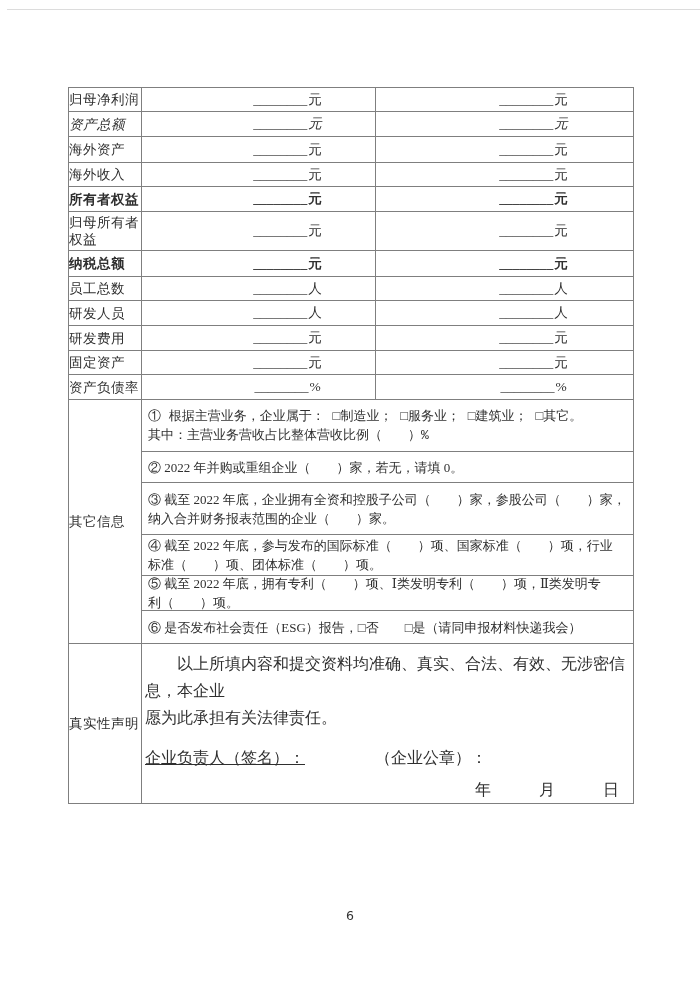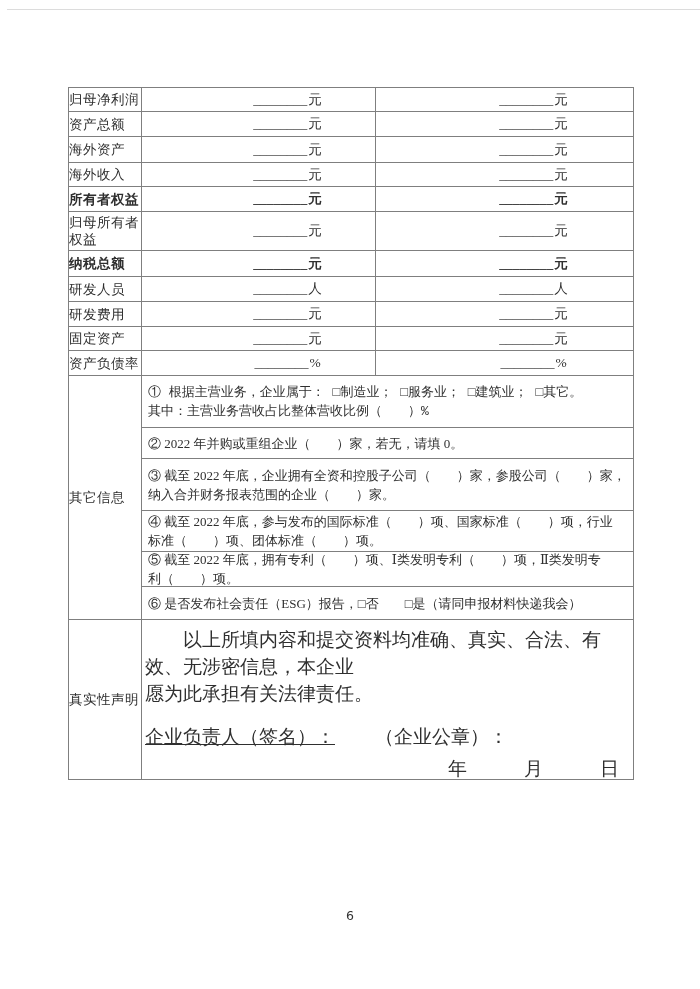--- a/index.html
+++ b/index.html
@@ -21,21 +21,21 @@
   .fill{display:inline-block;transform:translateX(29px);}
   .blank{letter-spacing:0;}
   .unit{padding-left:1px;}
   .subcell{padding:0;vertical-align:top;}
   .oi-item{
     box-sizing:border-box;display:flex;align-items:center;
     padding:2px 4px 2px 6px;font-size:13px;line-height:19px;
     white-space:pre-wrap;border-bottom:1px solid #7f7f7f;
   }
   .oi-item:last-child{border-bottom:none;}
-  .decl-cell{position:relative;height:159px;font-size:19px;}
+  .decl-cell{position:relative;height:159px;font-size:16px;}
   .decl-body{position:absolute;left:3px;right:3px;top:6px;line-height:27px;white-space:pre-wrap;}
   .decl-sign{position:absolute;left:3px;top:104px;text-decoration:underline;}
   .decl-seal{position:absolute;left:233px;top:104px;}
   .decl-date{position:absolute;right:14px;top:136px;}
   .page-number{
     position:absolute;left:0;width:100%;top:908px;text-align:center;
     font-size:12.5px;font-family:"DejaVu Sans","Liberation Sans",sans-serif;color:#333;
   }
 </style>
 </head>
@@ -53,21 +53,21 @@
     <tbody id="fin-rows">
         <tr style="height: 24px;">
     <td class="label-cell">归母净利润</td>
     <td class="data-cell">
       <span class="fill"><span class="blank">________</span><span class="unit">元</span></span>
     </td>
     <td class="data-cell">
       <span class="fill"><span class="blank">________</span><span class="unit">元</span></span>
     </td>
   </tr>
-        <tr style="height: 25px;">
+        <tr style="height: 25px; font-style: italic;">
     <td class="label-cell">资产总额</td>
     <td class="data-cell">
       <span class="fill"><span class="blank">________</span><span class="unit">元</span></span>
     </td>
     <td class="data-cell">
       <span class="fill"><span class="blank">________</span><span class="unit">元</span></span>
     </td>
   </tr>
         <tr style="height: 26px;">
     <td class="label-cell">海外资产</td>
@@ -105,20 +105,29 @@
       <span class="fill"><span class="blank">________</span><span class="unit">元</span></span>
     </td>
   </tr>
         <tr style="height: 26px; font-weight: bold;">
     <td class="label-cell">纳税总额</td>
     <td class="data-cell">
       <span class="fill"><span class="blank">________</span><span class="unit">元</span></span>
     </td>
     <td class="data-cell">
       <span class="fill"><span class="blank">________</span><span class="unit">元</span></span>
+    </td>
+  </tr>
+        <tr style="height: 24px;">
+    <td class="label-cell">员工总数</td>
+    <td class="data-cell">
+      <span class="fill"><span class="blank">________</span><span class="unit">人</span></span>
+    </td>
+    <td class="data-cell">
+      <span class="fill"><span class="blank">________</span><span class="unit">人</span></span>
     </td>
   </tr>
         <tr style="height: 25px;">
     <td class="label-cell">研发人员</td>
     <td class="data-cell">
       <span class="fill"><span class="blank">________</span><span class="unit">人</span></span>
     </td>
     <td class="data-cell">
       <span class="fill"><span class="blank">________</span><span class="unit">人</span></span>
     </td>

